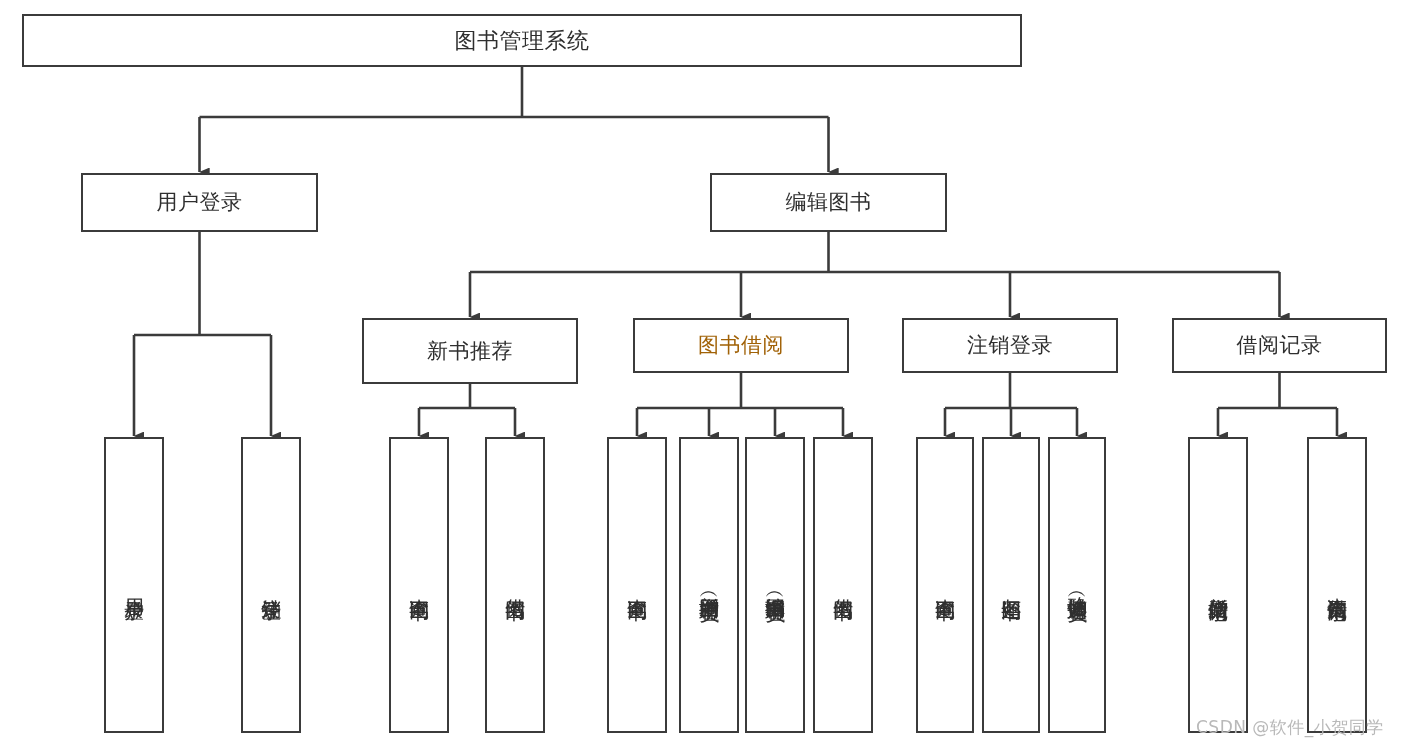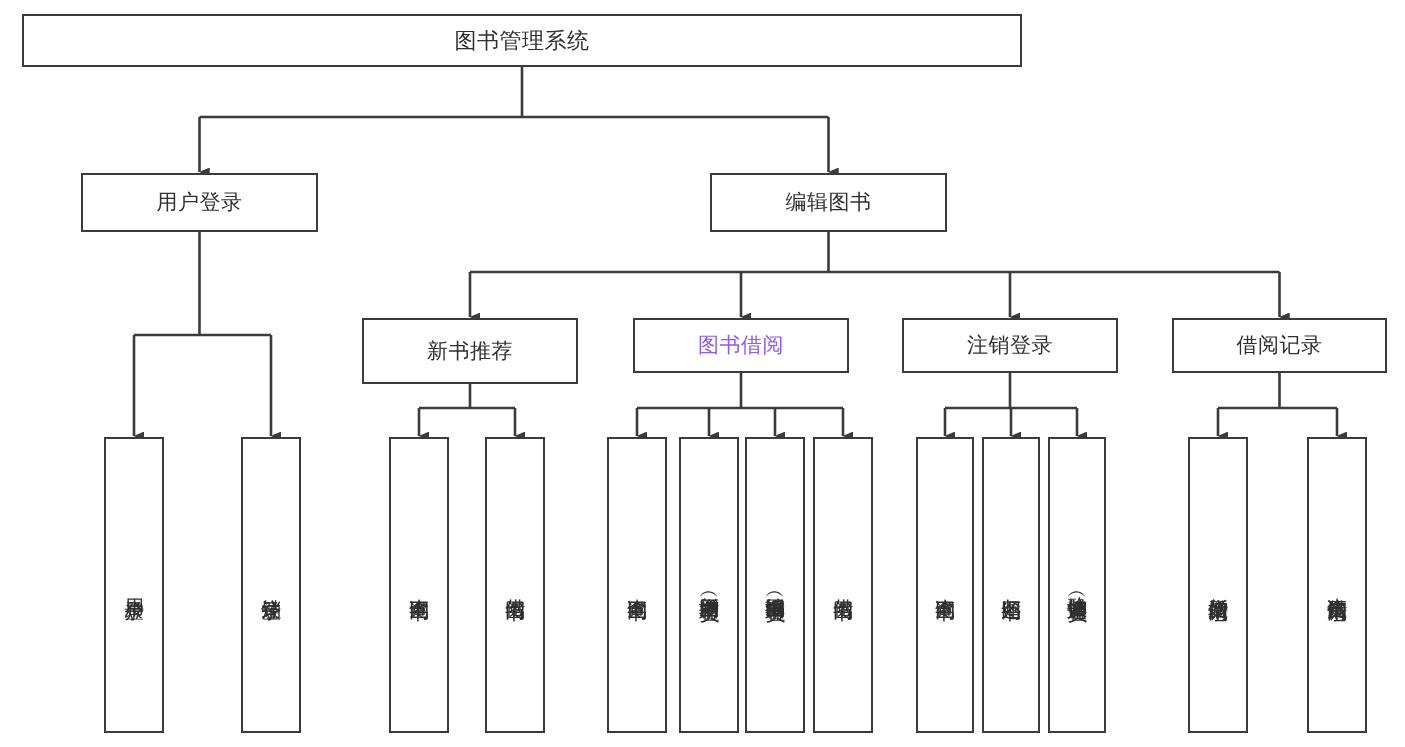--- a/index.html
+++ b/index.html
@@ -117,21 +117,21 @@
       <div class="node-box" style="left: 81px; top: 173px; width: 237px; height: 59px; border-color: rgb(59, 59, 59);">
         <span class="node-label" style="color: rgb(47, 47, 47);">用户登录</span>
       </div>
       <div class="node-box" style="left: 710px; top: 173px; width: 237px; height: 59px; border-color: rgb(59, 59, 59);">
         <span class="node-label" style="color: rgb(47, 47, 47);">编辑图书</span>
       </div>
       <div class="node-box" style="left: 362px; top: 318px; width: 216px; height: 66px; border-color: rgb(59, 59, 59);">
         <span class="node-label" style="color: rgb(47, 47, 47);">新书推荐</span>
       </div>
       <div class="node-box" style="left: 633px; top: 318px; width: 216px; height: 55px; border-color: rgb(59, 59, 59);">
-        <span class="node-label" style="color: #8b5cf6;">图书借阅</span>
+        <span class="node-label" style="color: #a16207;">图书借阅</span>
       </div>
       <div class="node-box" style="left: 902px; top: 318px; width: 216px; height: 55px; border-color: rgb(59, 59, 59);">
         <span class="node-label" style="color: rgb(47, 47, 47);">注销登录</span>
       </div>
       <div class="node-box" style="left: 1172px; top: 318px; width: 215px; height: 55px; border-color: rgb(59, 59, 59);">
         <span class="node-label" style="color: rgb(47, 47, 47);">借阅记录</span>
       </div>
       <div class="node-box vertical" style="left: 104px; top: 437px; width: 60px; height: 296px; border-color: rgb(59, 59, 59);">
         <span class="node-label" style="color: rgb(47, 47, 47);">用户登录</span>
       </div>
@@ -166,14 +166,15 @@
         <span class="node-label" style="color: rgb(47, 47, 47);">确认归还（管理员）</span>
       </div>
       <div class="node-box vertical" style="left: 1188px; top: 437px; width: 60px; height: 296px; border-color: rgb(59, 59, 59);">
         <span class="node-label" style="color: rgb(47, 47, 47);">新增借阅记录</span>
       </div>
       <div class="node-box vertical" style="left: 1307px; top: 437px; width: 60px; height: 296px; border-color: rgb(59, 59, 59);">
         <span class="node-label" style="color: rgb(47, 47, 47);">查询借阅记录</span>
       </div>
     </div>
 
+  <div class="watermark" style="left: 1196px; top: 716px; color: rgb(185, 185, 185);">CSDN @软件_小贺同学</div>
 
 </div>
 
 </body></html>

